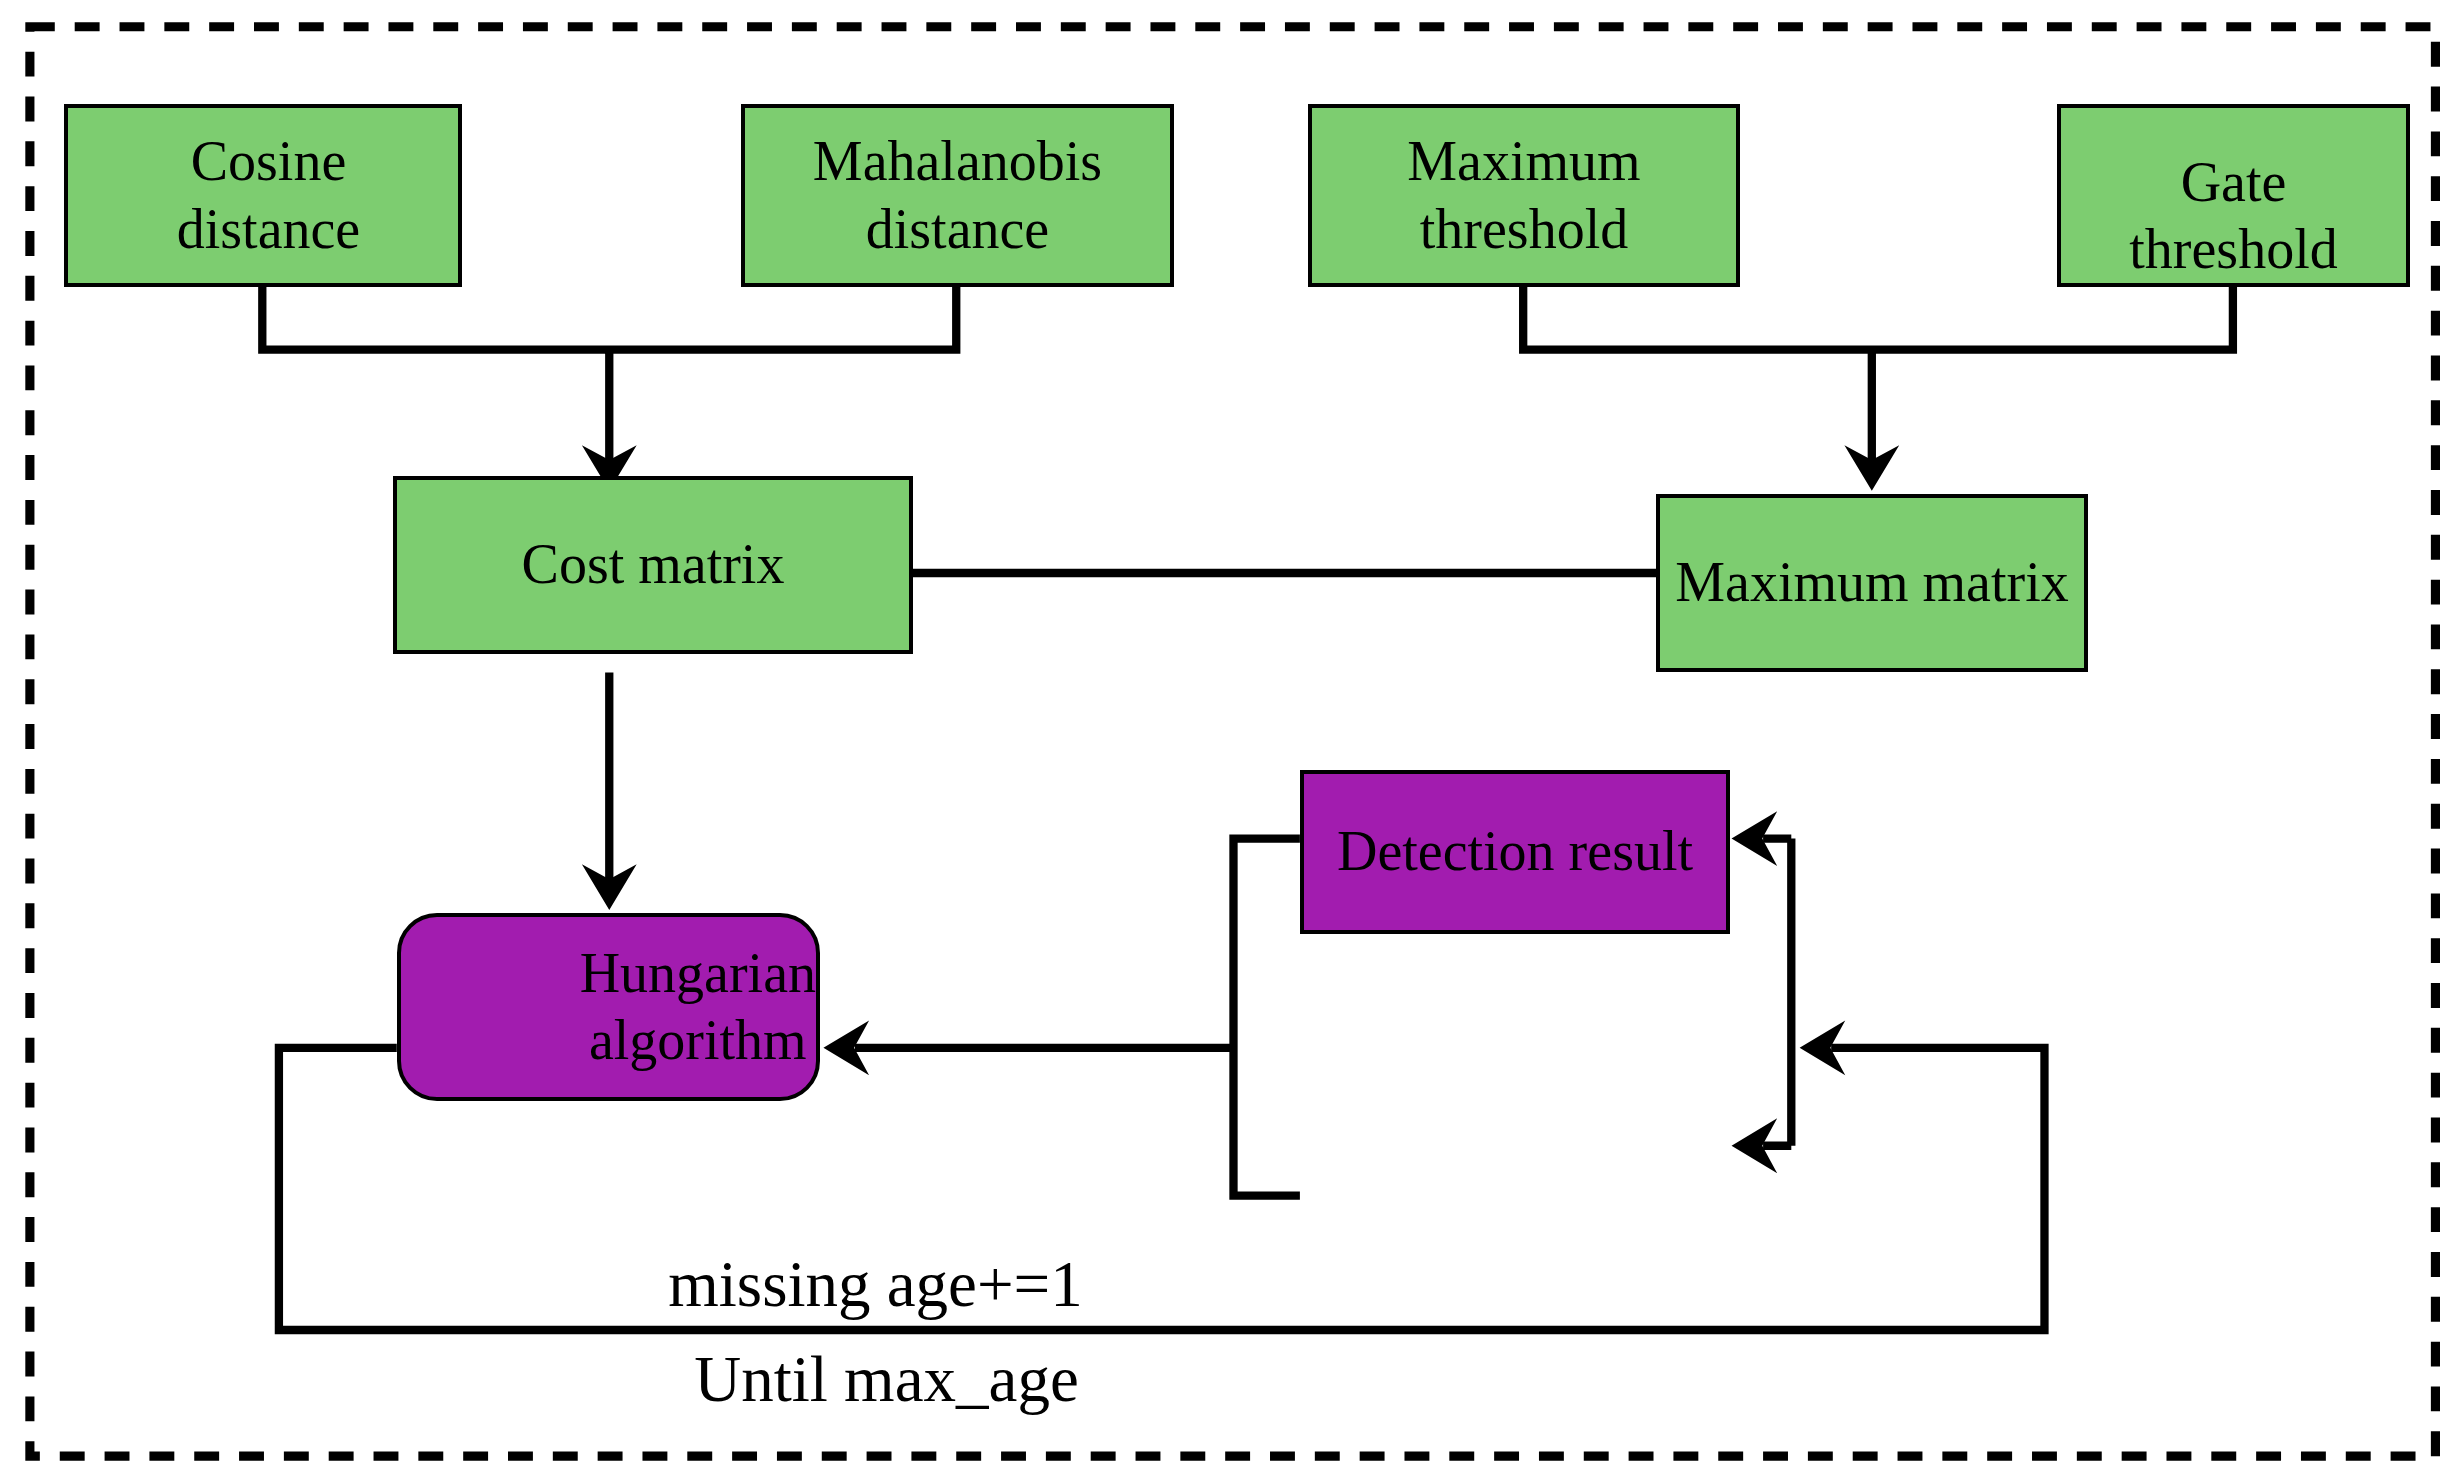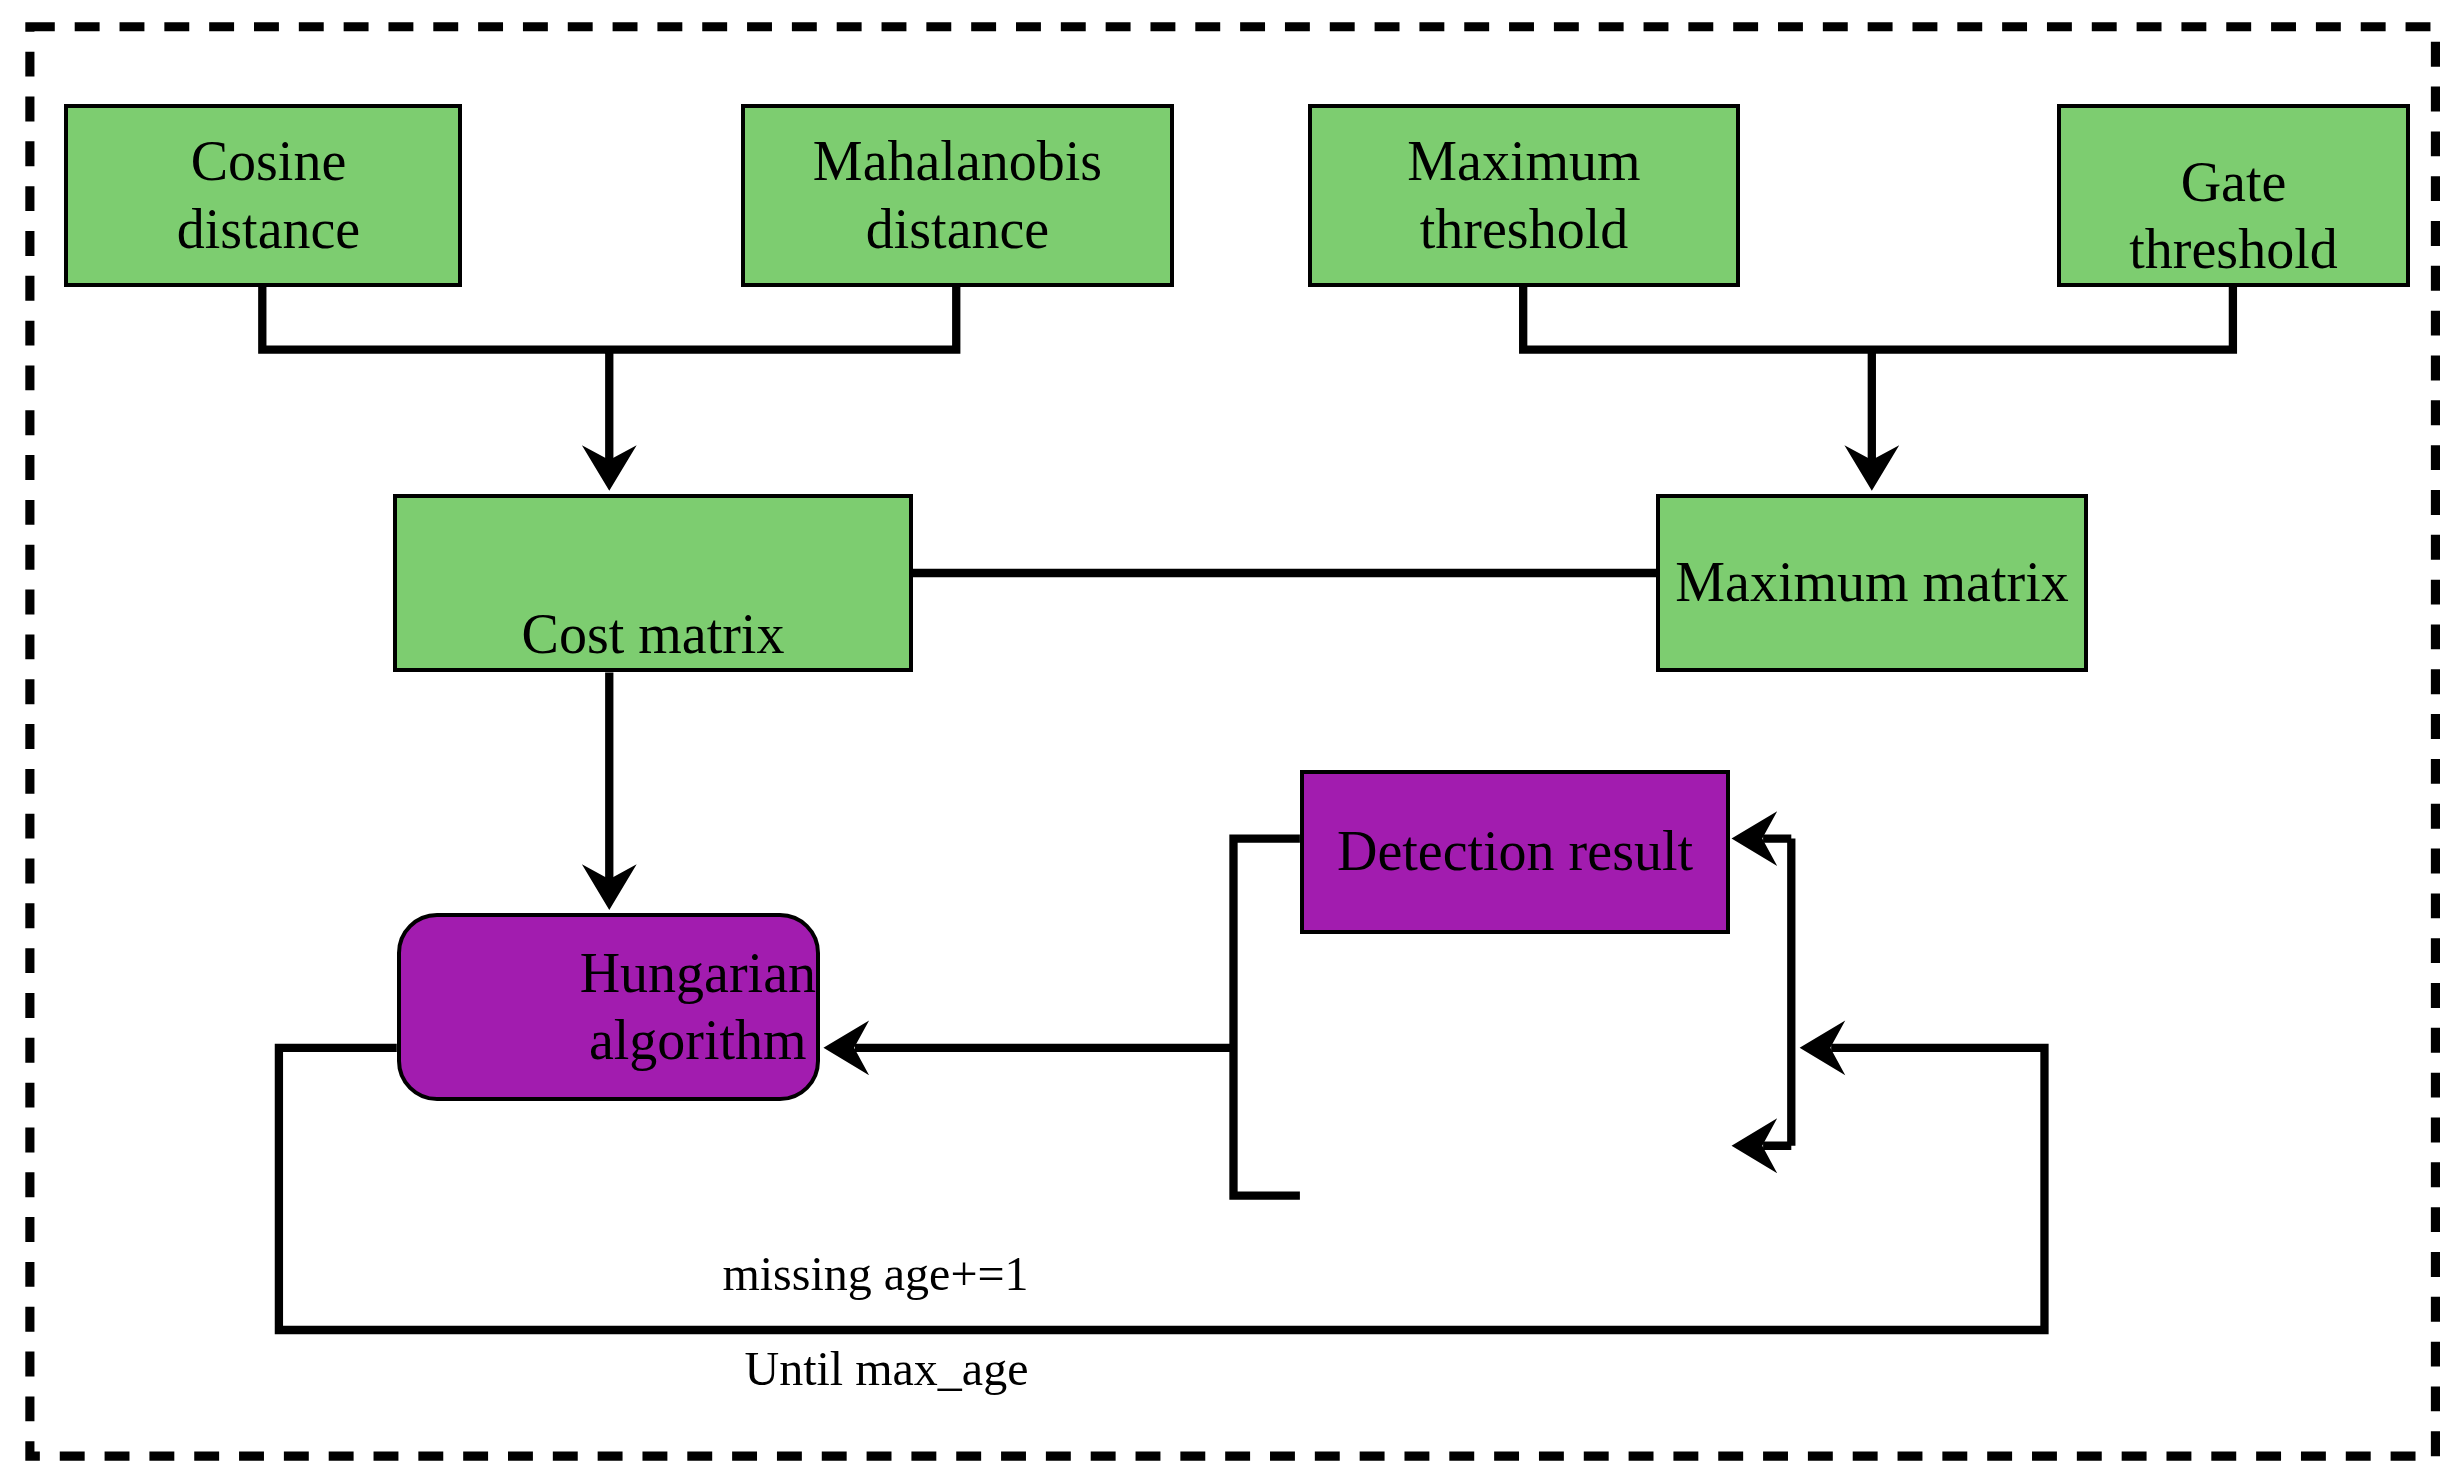--- a/index.html
+++ b/index.html
@@ -38,21 +38,21 @@
     white-space: pre-line;
   }
   .fill-green { background: #7dcd70; }
   .fill-blue  { background: #a21caf; }
   .rounded    { border-radius: 40px; }
   .loop-label {
     position: absolute;
     width: 515px;
     text-align: center;
     color: #000000;
-    font-size: 48px;
+    font-size: 65px;
     line-height: 1.2;
     white-space: pre;
   }
 </style>
 </head>
 <body>
 
 <div class="canvas">
 
   <svg class="wires" viewBox="0 0 2966 1780">
@@ -95,21 +95,21 @@
   <div class="node fill-green" style="left:1308px; top:104px; width:432px; height:183px;">
     <span class="lbl">Maximum
 threshold</span>
   </div>
 
   <div class="node fill-green" style="left:2057px; top:104px; width:353px; height:183px;align-items:flex-end;">
     <span class="lbl">Gate
 threshold</span>
   </div>
 
-  <div class="node fill-green" style="left:393px; top:494px; width:520px; height:178px;align-items:flex-end;">
+  <div class="node fill-green" style="left:393px; top:476px; width:520px; height:178px;">
     <span class="lbl">Cost matrix</span>
   </div>
 
   <div class="node fill-green" style="left:1656px; top:494px; width:432px; height:178px;">
     <span class="lbl">Maximum matrix</span>
   </div>
 
   <div class="node fill-blue rounded" style="left:397px; top:913px; width:423px; height:188px;justify-content:flex-end;">
     <span class="lbl">Hungarian
 algorithm</span>

